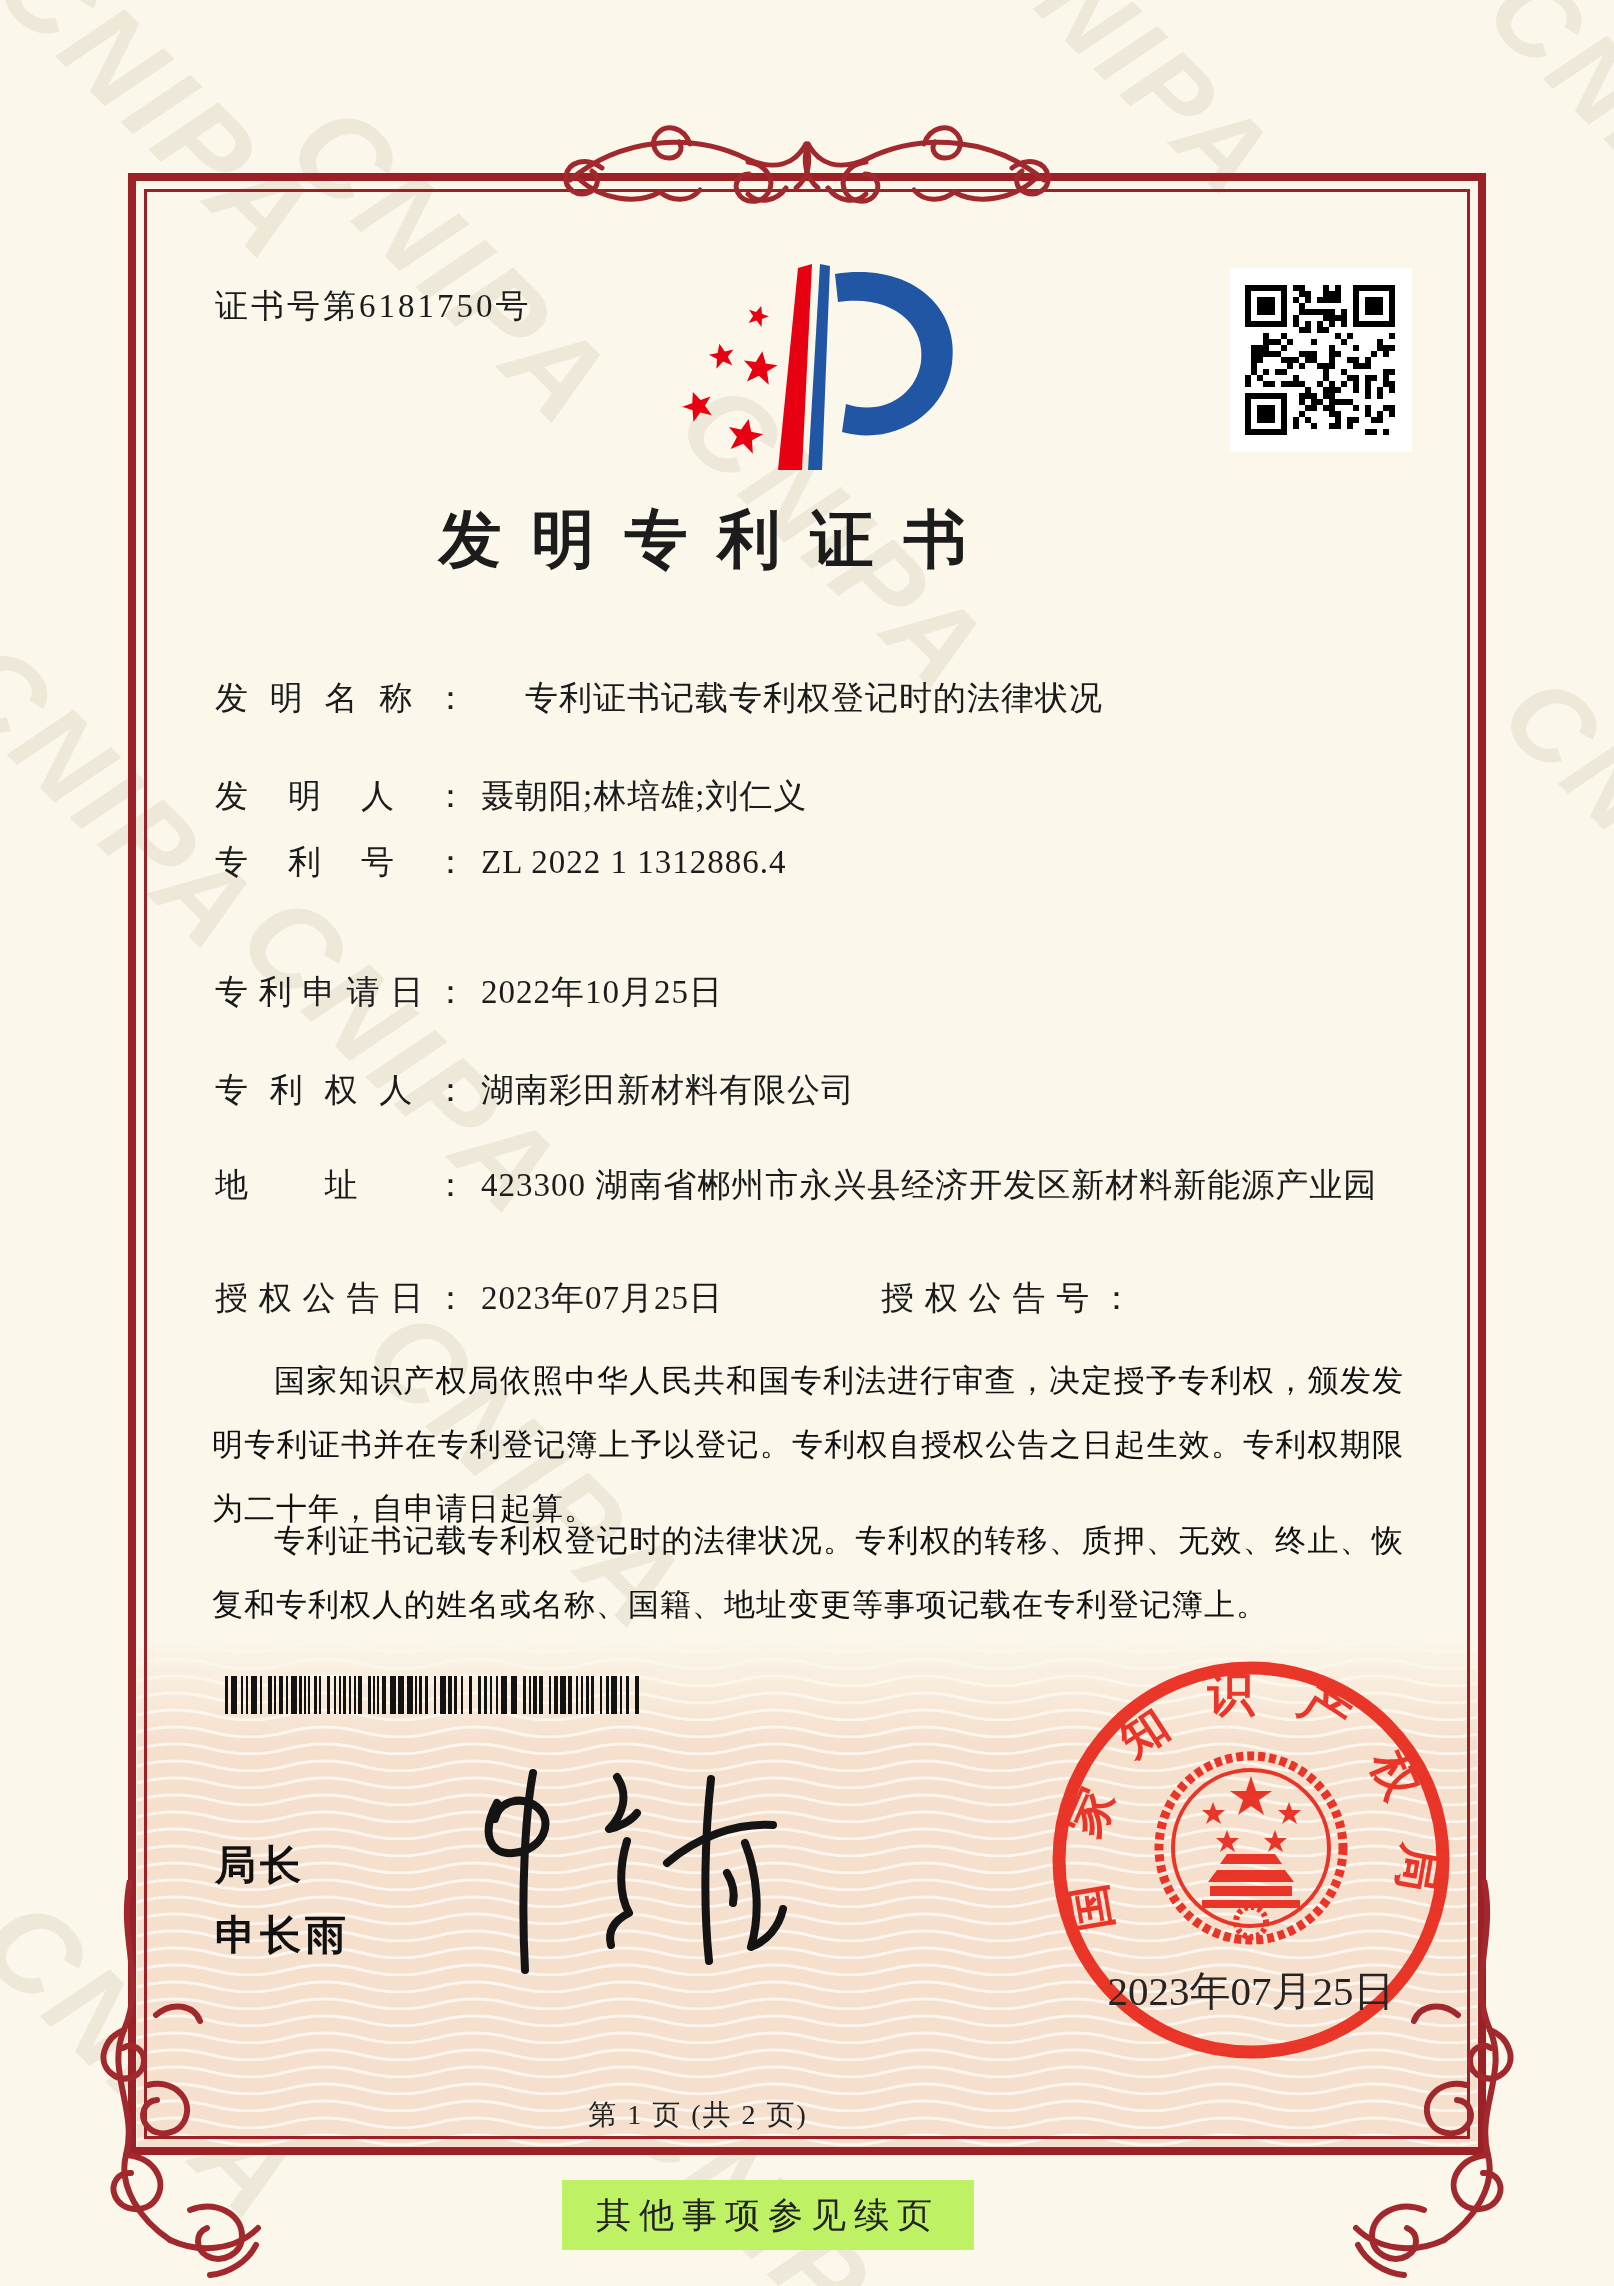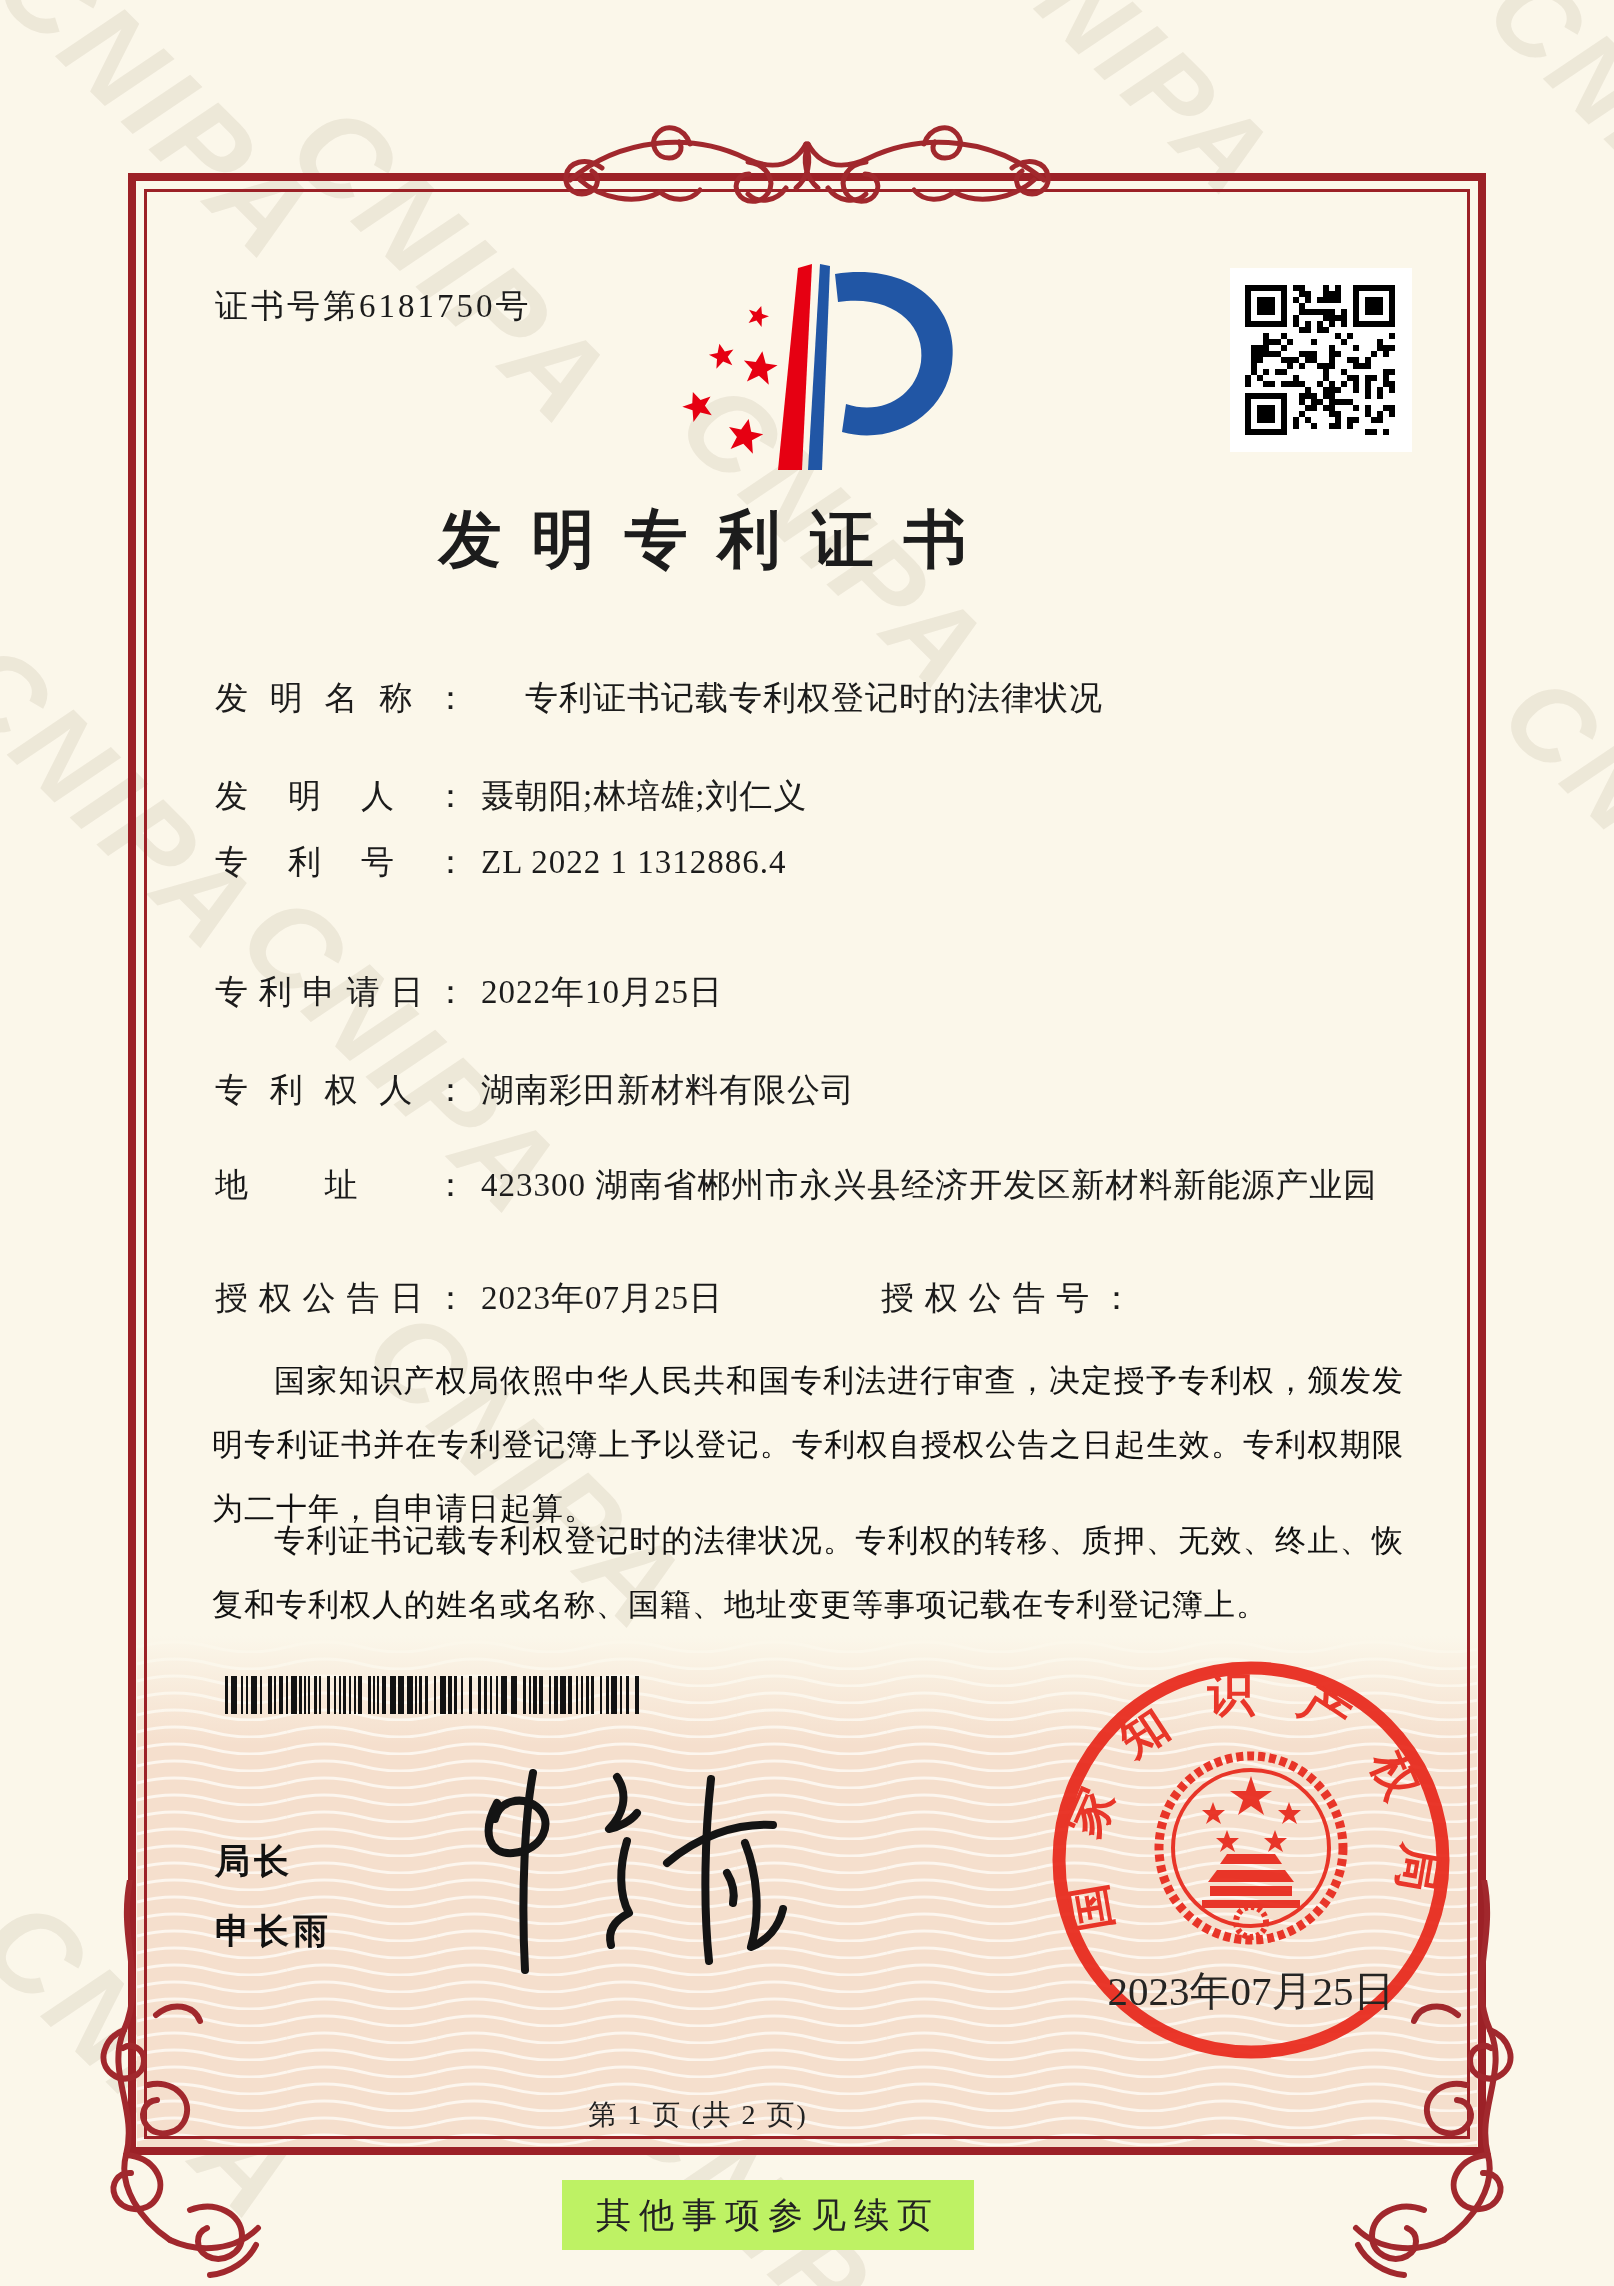--- a/index.html
+++ b/index.html
@@ -36,21 +36,21 @@
     display:inline-block; width:252px; flex:0 0 252px;
     text-align:justify; text-align-last:justify; -moz-text-align-last:justify;
   }
   .fvalue{ flex:1; margin-left:14px; letter-spacing:1px; }
   .para{
     position:absolute; left:212px; width:1192px; font-size:31px; line-height:2.06;
     text-align:justify; text-indent:2em; letter-spacing:1px; color:#111;
   }
   .officer{
     font-family:"Liberation Sans","DejaVu Sans",sans-serif;
-    font-weight:bold; font-size:35px; color:#111; letter-spacing:4px;
+    font-weight:bold; font-size:41px; color:#111; letter-spacing:4px;
   }
   .pageinfo{
     position:absolute; left:0; width:1396px; top:2096px; text-align:center;
     font-size:28px; color:#222; letter-spacing:2px;
   }
   .cont-box{
     position:absolute; left:562px; top:2180px; width:412px; height:70px;
     background:#bef264; display:flex; align-items:center; justify-content:center;
   }
   .cont-text{ font-size:35px; letter-spacing:8px; color:#222; }

